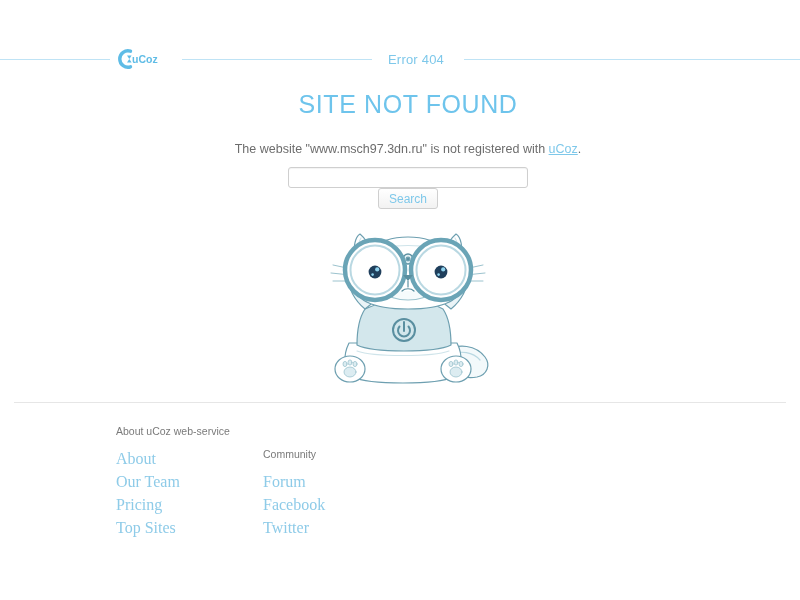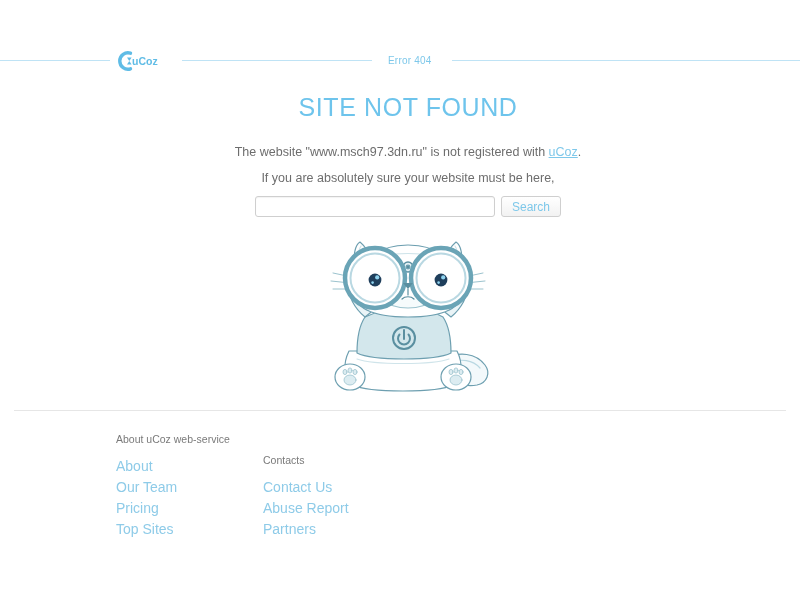--- a/index.html
+++ b/index.html
@@ -43,21 +43,21 @@
   .logo {
     display: flex;
     align-items: center;
     padding: 0 6px;
     height: 22px;
   }
   .logo svg { display: block; }
 
   .error-code {
     color: #7ec8ea;
-    font-size: 10px;
+    font-size: 13px;
     white-space: nowrap;
     padding: 0 2px;
     letter-spacing: 0.2px;
   }
 
   
   .main {
     flex: 1 1 auto;
     text-align: center;
     padding-top: 4px;
@@ -79,21 +79,21 @@
   .msg-line a {
     color: #7ec8ea;
     text-decoration: underline;
   }
 
   
   .search-row {
     display: flex;
     justify-content: center;
     align-items: center;
-    gap: 6px;
+    flex-direction: column;
   }
   .search-input {
     width: 230px;
     height: 15px;
     padding: 2px 4px;
     border: 1px solid #cfcfcf;
     border-radius: 3px;
     font-family: "Liberation Sans", sans-serif;
     font-size: 12px;
     color: #444;
@@ -137,25 +137,26 @@
   }
   .footer-col.legal { width: auto; }
   .footer-heading {
     font-size: 10.5px;
     color: #7a7a7a;
     margin-bottom: 13px;
     white-space: nowrap;
   }
   .footer-link {
     display: block;
-    font-size: 14px;
+    font-size: 16px;
     color: #8ecbe8;
     text-decoration: none;
     margin-bottom: 5px;
     white-space: nowrap;
+    font-family: Liberation Serif, serif;
   }
 </style>
 </head>
 <body>
 
 <div class="page">
 
   <div class="header">
     <div class="hdr-line left"></div>
 
@@ -179,21 +180,20 @@
   </div>
 
   <div class="main">
 
     <h1 class="site-title">SITE NOT FOUND</h1>
 
     <p class="msg-line">
       <span>The website "www.msch97.3dn.ru" is not registered with </span><a href="#">uCoz</a><span>.</span>
     </p>
 
-    <p class="msg-line">If you are absolutely sure your website must be here,</p>
 
 
 
     <div class="search-row">
       <input class="search-input" type="text" autofocus="" placeholder="" style="">
       <button class="search-button">Search</button>
     </div>
 
     <div class="mascot-wrap">
       <span>
@@ -297,25 +297,25 @@
     <div class="footer-cols">
 
       <div class="footer-col">
         <div class="footer-heading">About uCoz web-service</div>
         <a class="footer-link" href="#">About</a>
         <a class="footer-link" href="#">Our Team</a>
         <a class="footer-link" href="#">Pricing</a>
         <a class="footer-link" href="#">Top Sites</a>
       </div>
 
-
       <div class="footer-col">
-        <div class="footer-heading">Contacts</div>
-        <a class="footer-link" href="#">Contact Us</a>
-        <a class="footer-link" href="#">Abuse Report</a>
-        <a class="footer-link" href="#">Partners</a>
+        <div class="footer-heading">Community</div>
+        <a class="footer-link" href="#">Forum</a>
+        <a class="footer-link" href="#">Facebook</a>
+        <a class="footer-link" href="#">Twitter</a>
       </div>
+
 
 
     </div>
   </div>
 
 </div>
 
 </body></html>

